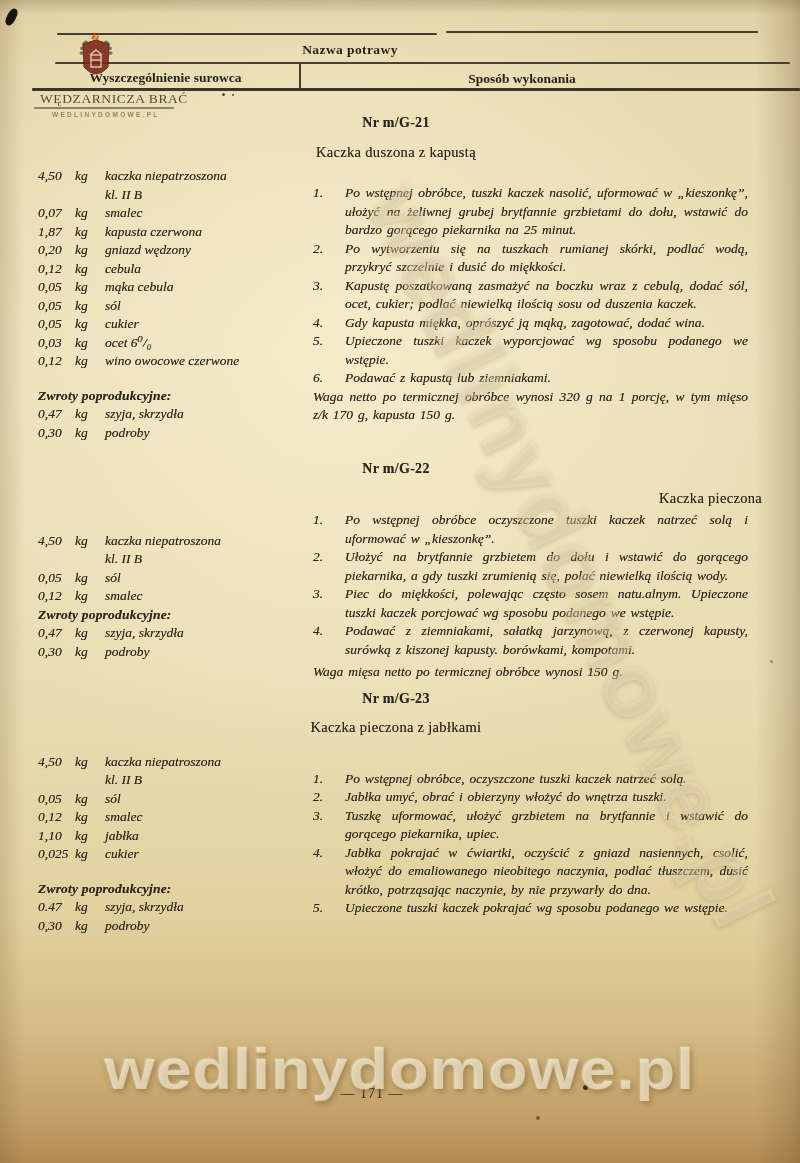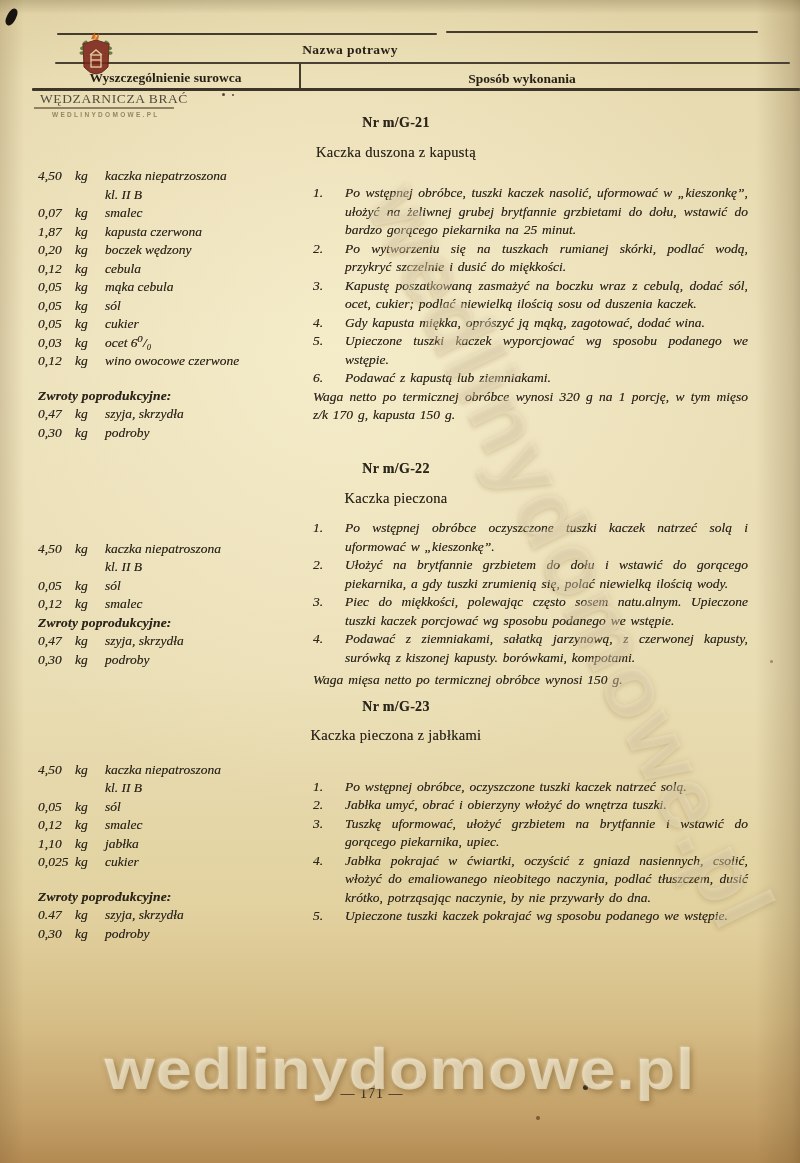--- a/index.html
+++ b/index.html
@@ -37,21 +37,21 @@
   .stamp-sub{position:absolute;left:52px;top:111px;font-family:"Liberation Sans",sans-serif;
     font-size:6.5px;letter-spacing:2.3px;color:#8d7e5e;font-weight:700;}
 
   
   .content{position:absolute;left:30px;top:104px;width:732px;font-size:13.5px;line-height:18.5px;}
   .content, .content .stext, .content .note{text-shadow:0 0 .4px rgba(43,37,27,.55);}
   .recipe{position:relative;}
   .rc1{margin-top:10px;} .rc2{margin-top:18px;} .rc3{margin-top:8px;}
   .r-code{text-align:center;font-weight:700;font-size:14px;letter-spacing:.3px;}
   .r-title{text-align:center;font-weight:400;font-size:14.5px;margin:10px 0 6px;letter-spacing:.3px;}
-  .rc2 .r-title{margin:10px 0 12px;}
+  .rc2 .r-title{margin:10px 0 4px;text-align:right;}
   .rc3 .r-title{margin:10px 0 16px;}
   .r-body{display:flex;align-items:center;font-style:italic;}
   .col-ing{flex:none;width:283px;padding-left:8px;padding-right:6px;}
   .ing{display:flex;}
   .qty{flex:none;width:37px;}
   .unit{flex:none;width:30px;}
   .iname{flex:1;white-space:pre-line;}
   .returns{margin-top:0;}
   .returns.gap{margin-top:16px;}
   .ret-h{font-weight:700;letter-spacing:.2px;}
@@ -142,21 +142,21 @@
               <span class="iname">smalec</span>
             </div>
           <div class="ing">
               <span class="qty">1,87</span>
               <span class="unit">kg</span>
               <span class="iname">kapusta czerwona</span>
             </div>
           <div class="ing">
               <span class="qty">0,20</span>
               <span class="unit">kg</span>
-              <span class="iname">boczek wędzony</span>
+              <span class="iname">gniazd wędzony</span>
             </div>
           <div class="ing">
               <span class="qty">0,12</span>
               <span class="unit">kg</span>
               <span class="iname">cebula</span>
             </div>
           <div class="ing">
               <span class="qty">0,05</span>
               <span class="unit">kg</span>
               <span class="iname">mąka cebula</span>

